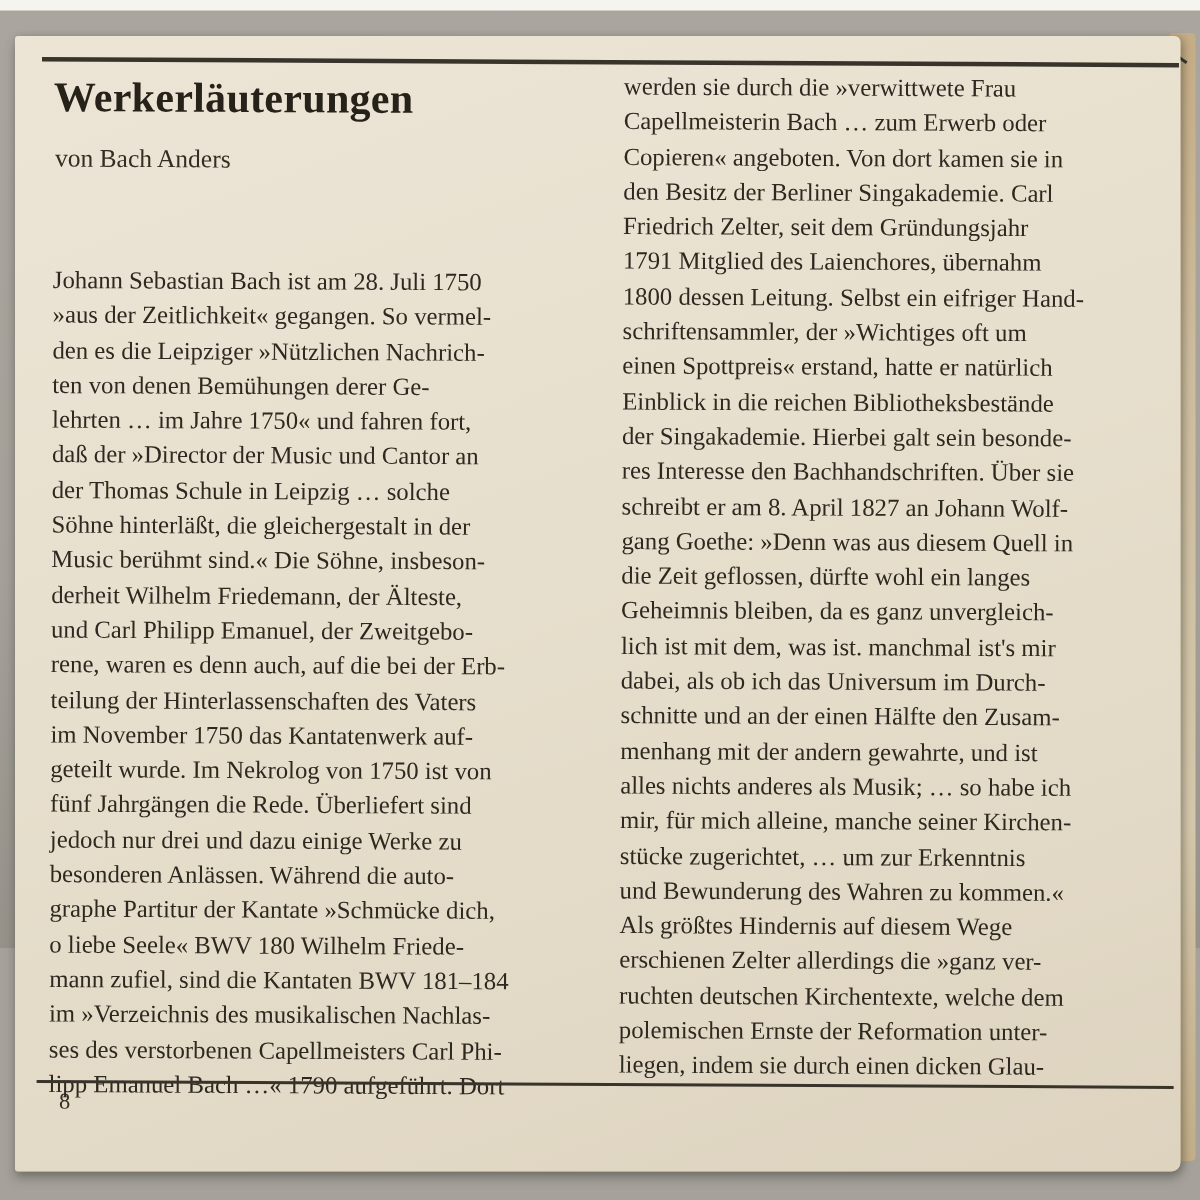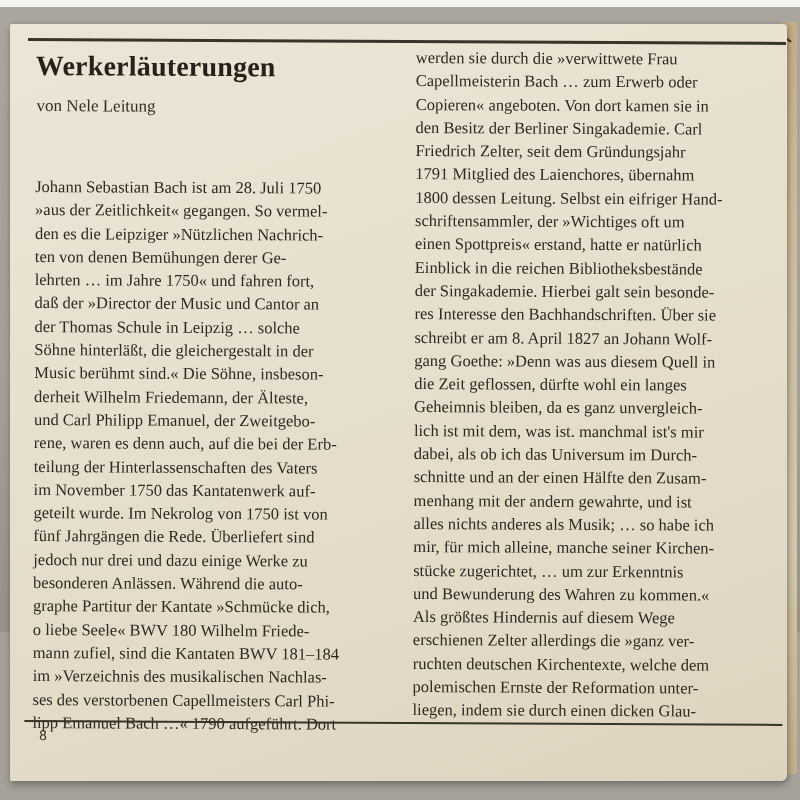--- a/index.html
+++ b/index.html
@@ -103,21 +103,21 @@
     <div class="sliver-rule-mark"></div>
   </div>
 
   <div class="page">
     <div class="page-inner">
 
       <div class="rule rule-top"></div>
 
       <h1 class="article-title" style="margin:0;">Werkerläuterungen</h1>
 
-      <div class="byline">von Nele Leitung</div>
+      <div class="byline">von Bach Anders</div>
 
       <div class="col col-left">
           <div class="jline" style="word-spacing: 0px;">Johann Sebastian Bach ist am 28. Juli 1750</div>
           <div class="jline" style="word-spacing: 0px;">»aus der Zeitlichkeit« gegangen. So vermel-</div>
           <div class="jline" style="word-spacing: 0px;">den es die Leipziger »Nützlichen Nachrich-</div>
           <div class="jline" style="word-spacing: 0px;">ten von denen Bemühungen derer Ge-</div>
           <div class="jline" style="word-spacing: 0px;">lehrten … im Jahre 1750« und fahren fort,</div>
           <div class="jline" style="word-spacing: 0px;">daß der »Director der Music und Cantor an</div>
           <div class="jline" style="word-spacing: 0px;">der Thomas Schule in Leipzig … solche</div>
           <div class="jline" style="word-spacing: 0px;">Söhne hinterläßt, die gleichergestalt in der</div>

